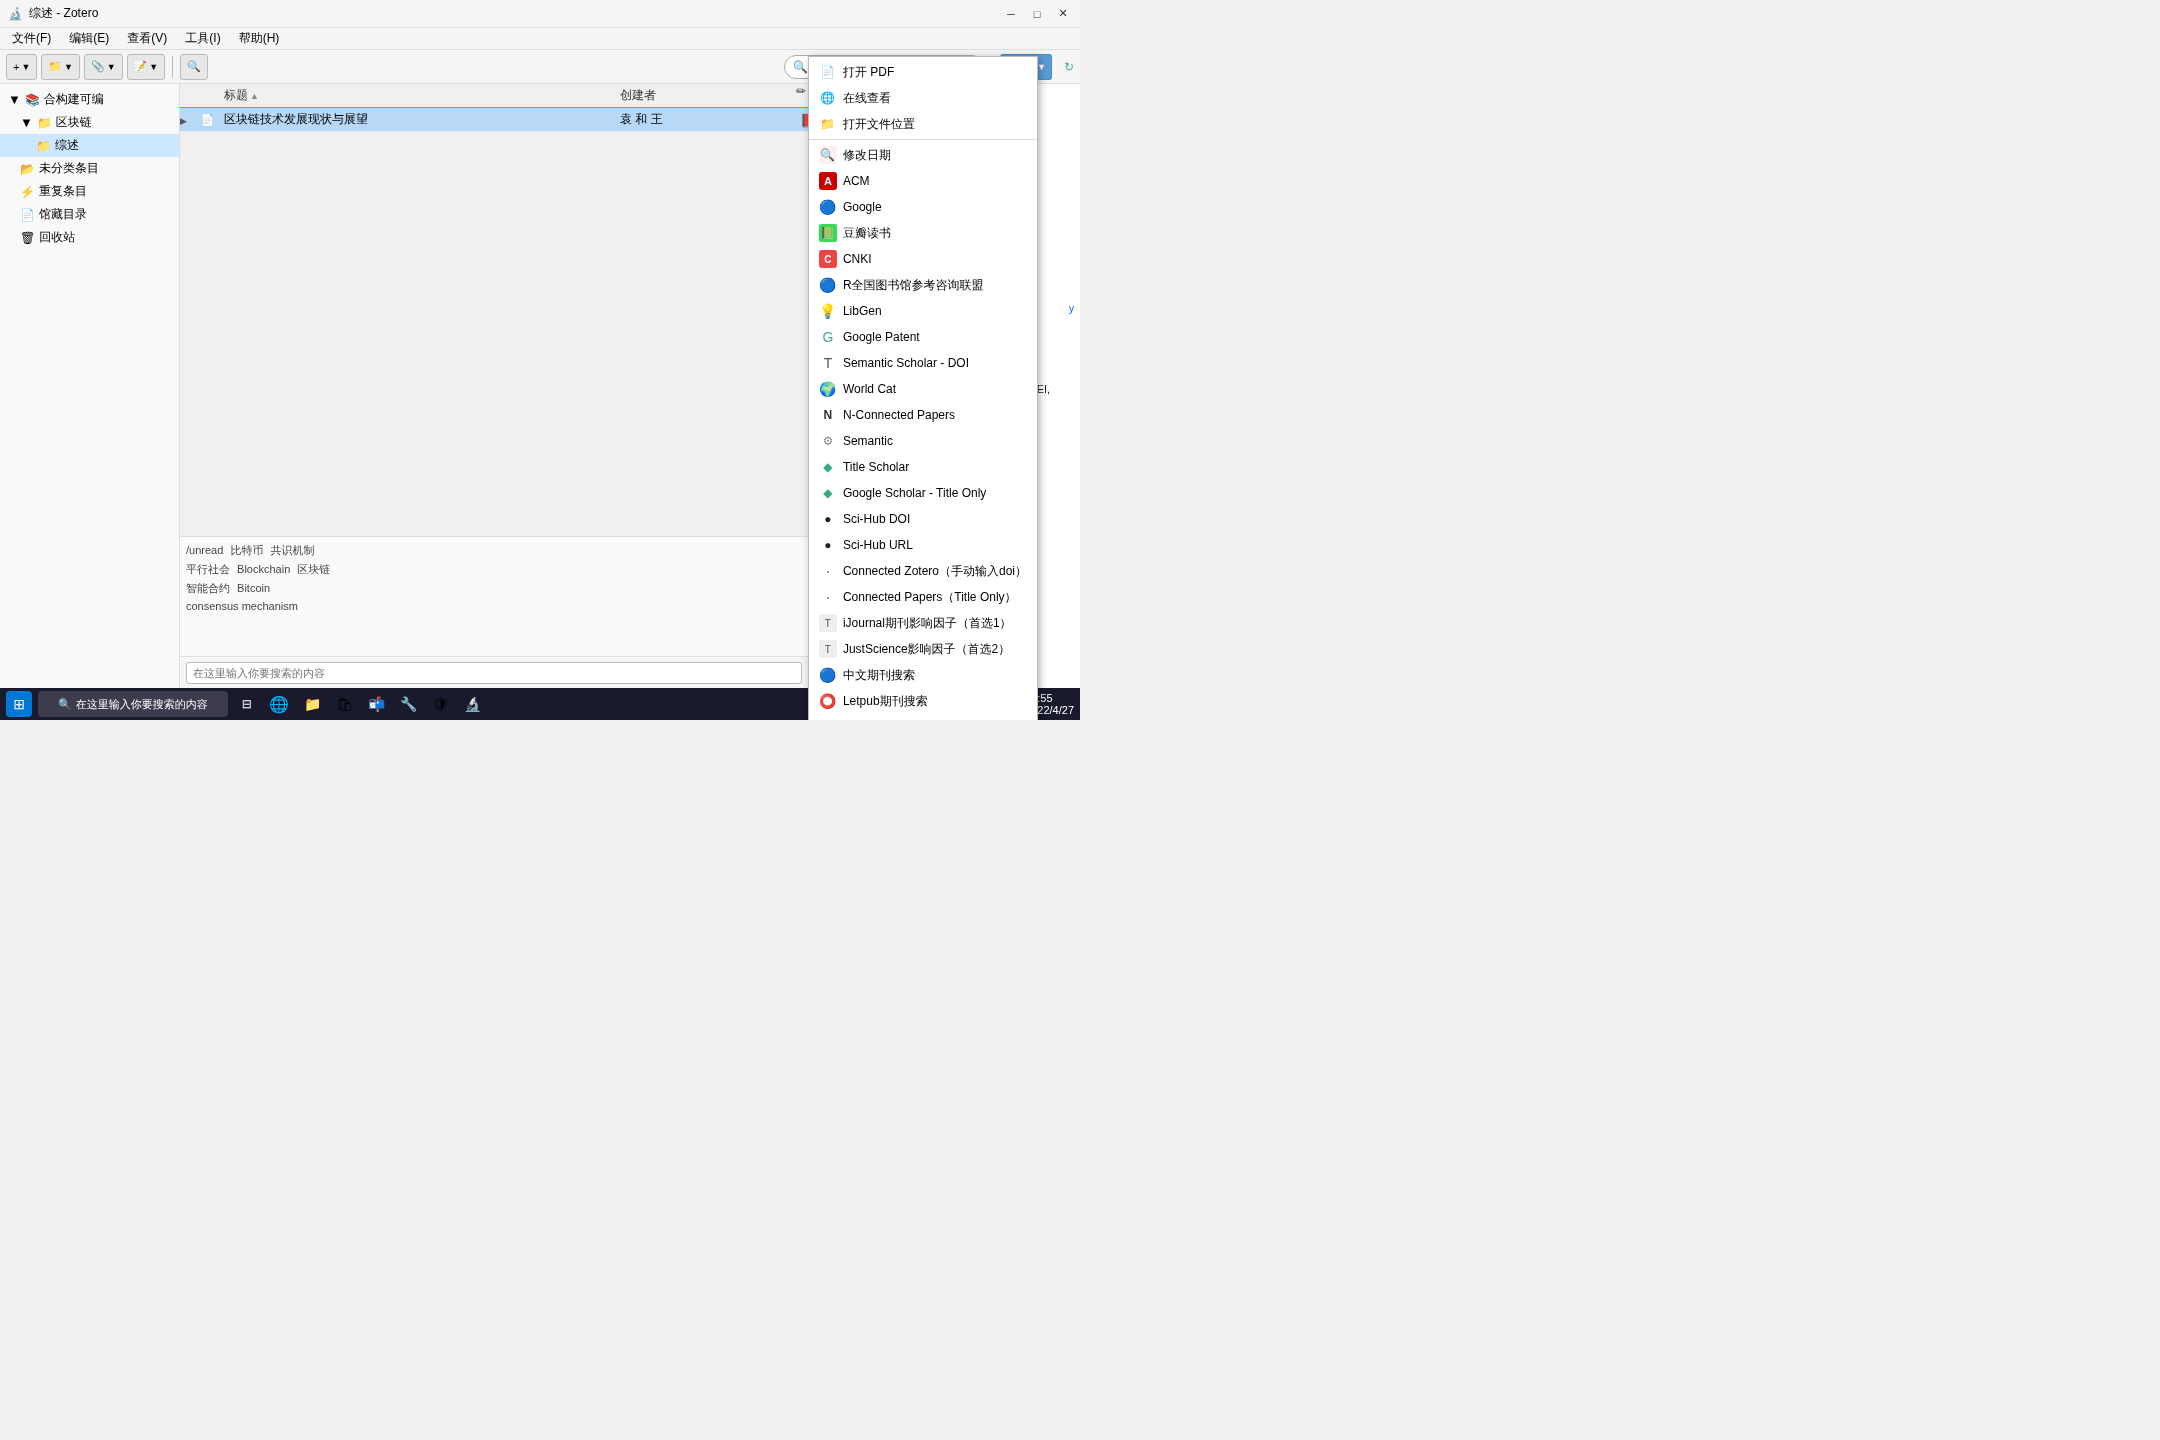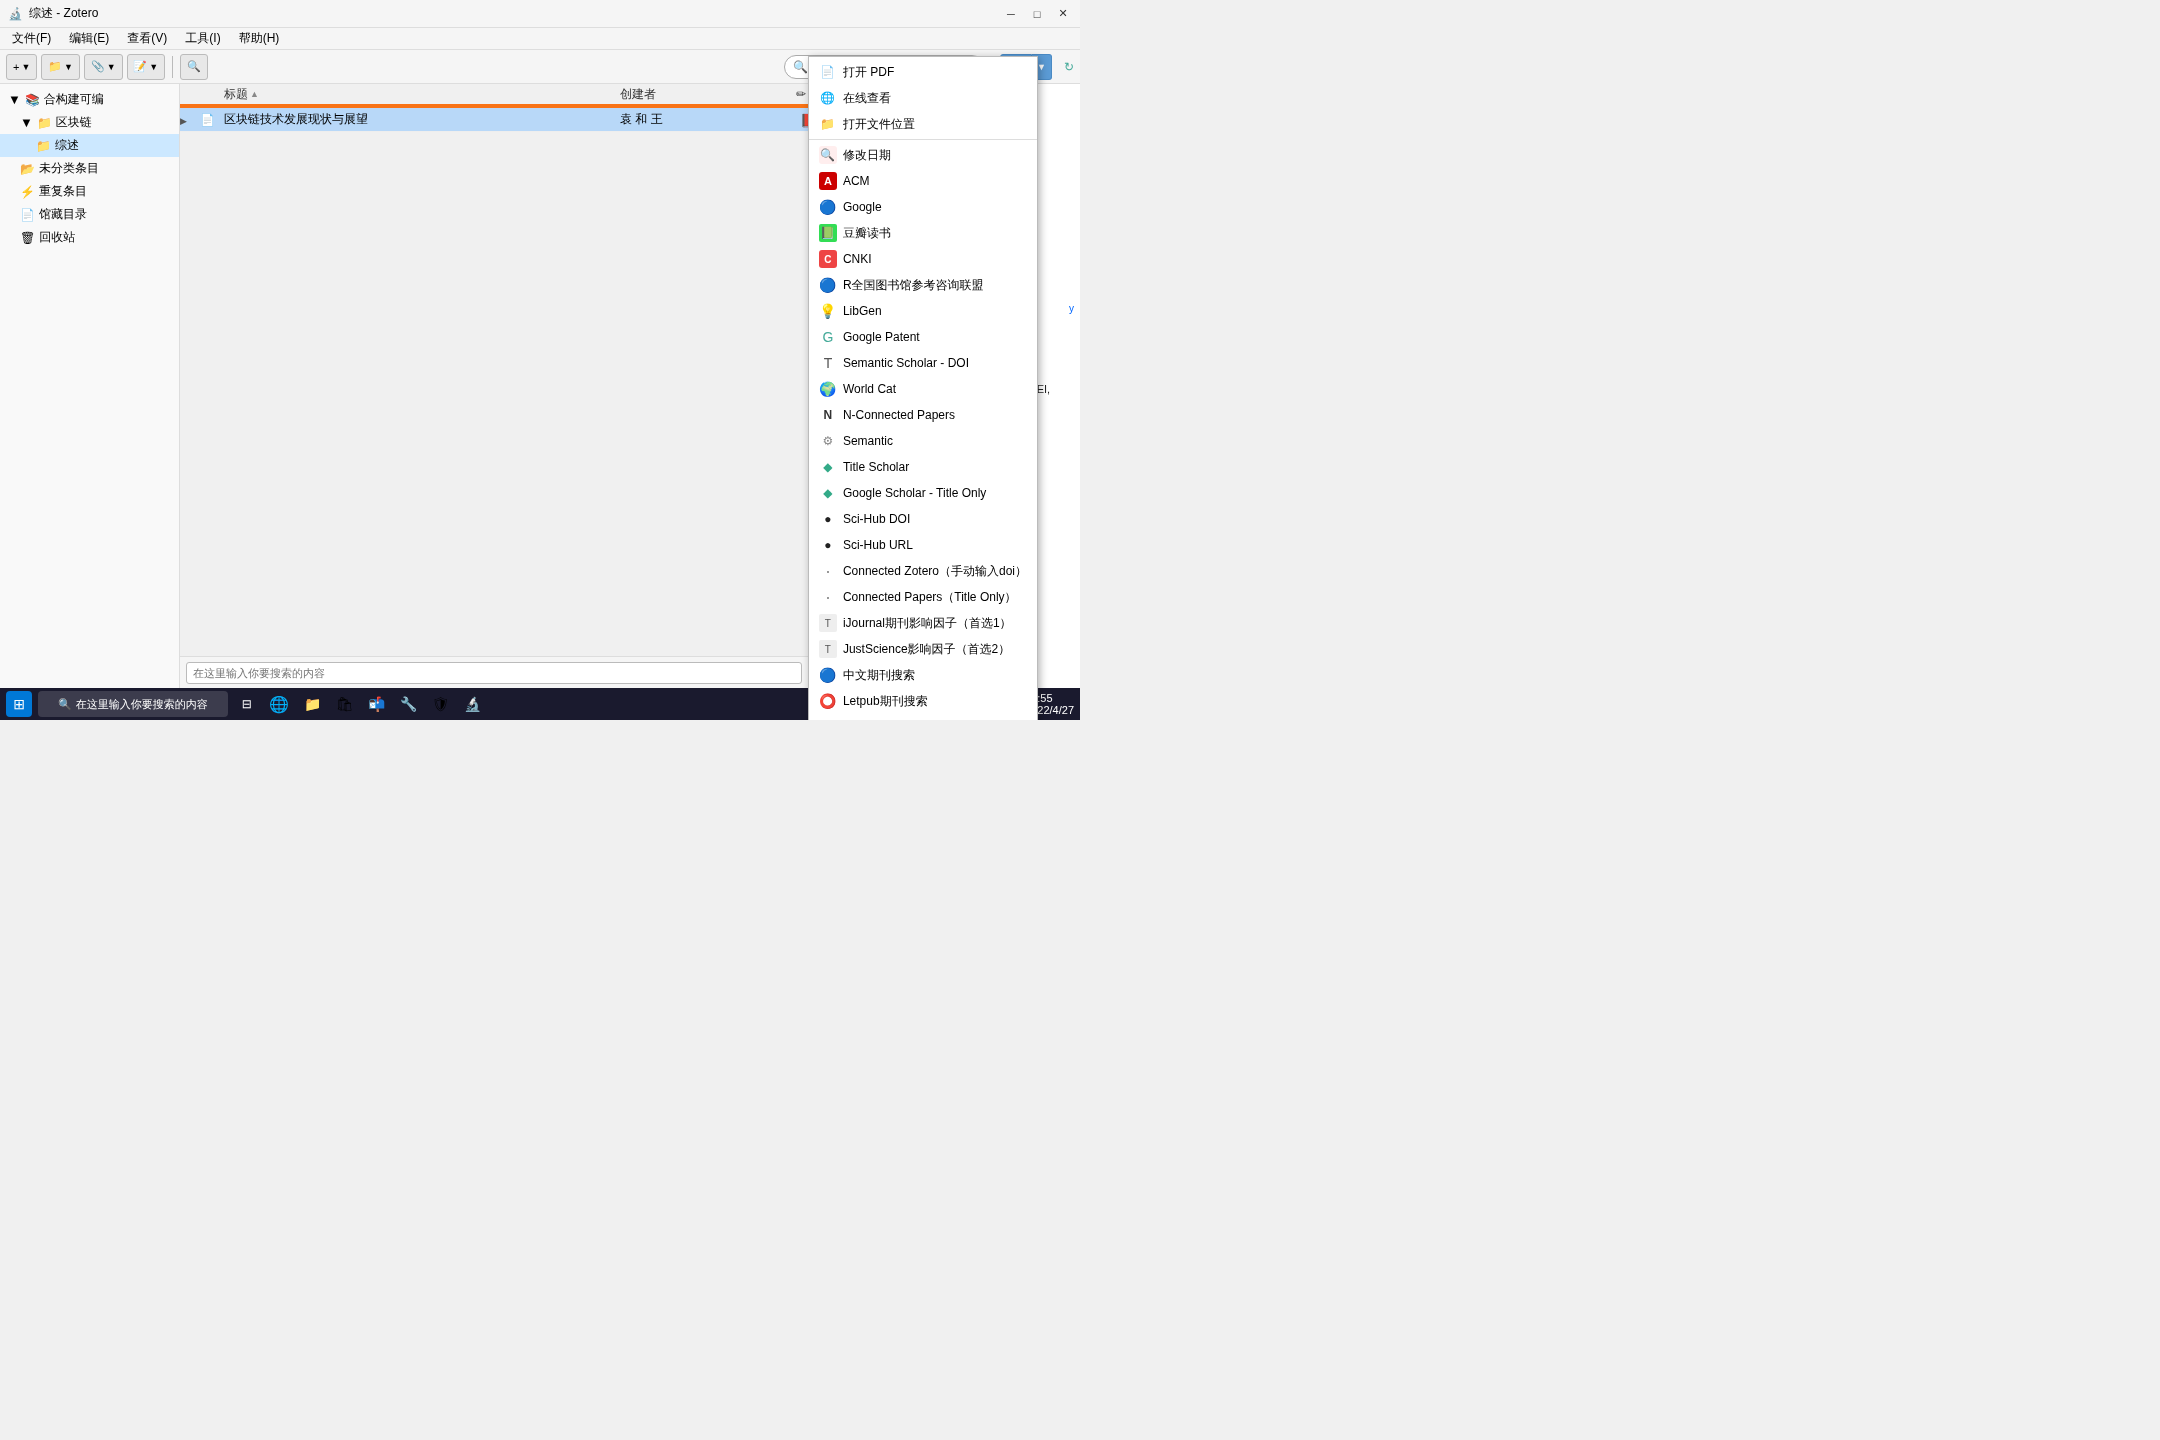--- a/index.html
+++ b/index.html
@@ -128,23 +128,22 @@
     .content-area {
       flex: 1;
       display: flex;
       flex-direction: column;
       overflow: hidden;
     }
     
     .table-header {
       display: flex;
       background: #f0f0f0;
-      border-bottom: 4px solid #f97316;
+      border-bottom: 1px solid #f97316;
       height: 24px;
-      align-items: center;
       font-size: 12px;
       color: #333;
     }
     .col-expand { width: 20px; flex-shrink: 0; }
     .col-icon { width: 20px; flex-shrink: 0; }
     .col-title { flex: 1; padding-left: 4px; }
     .col-creator { width: 180px; flex-shrink: 0; text-align: left; padding-left: 4px; }
     .col-extra { width: 24px; flex-shrink: 0; }
     .col-icon2 { width: 20px; flex-shrink: 0; }
     .table-header .col-title, .table-header .col-creator {
@@ -387,20 +386,34 @@
         </div>
         <div class="row-title">区块链技术发展现状与展望</div>
         <div class="row-creator">袁 和 王</div>
         <div class="row-attach">
           <span style="color:#c00; font-size:13px;">📕</span>
         </div>
         <div class="col-icon2"></div>
       </div>
     </div>
 
+    <div class="tags-area">
+      <span class="tag-item">/unread</span>
+      <span class="tag-item">比特币</span>
+      <span class="tag-item">共识机制</span>
+      <br>
+      <span class="tag-item">平行社会</span>
+      <span class="tag-item">Blockchain</span>
+      <span class="tag-item">区块链</span>
+      <br>
+      <span class="tag-item">智能合约</span>
+      <span class="tag-item">Bitcoin</span>
+      <br>
+      <span class="tag-item">consensus mechanism</span>
+    </div>
 
     <div class="tag-search">
       <input type="text" placeholder="在这里输入你要搜索的内容" style="">
       <div style="font-size:14px; cursor:pointer;">⋮⋮</div>
     </div>
   </div>
 
   <div class="right-panel">
     <div class="right-panel-text">
       <span>的日益普及</span><br>

